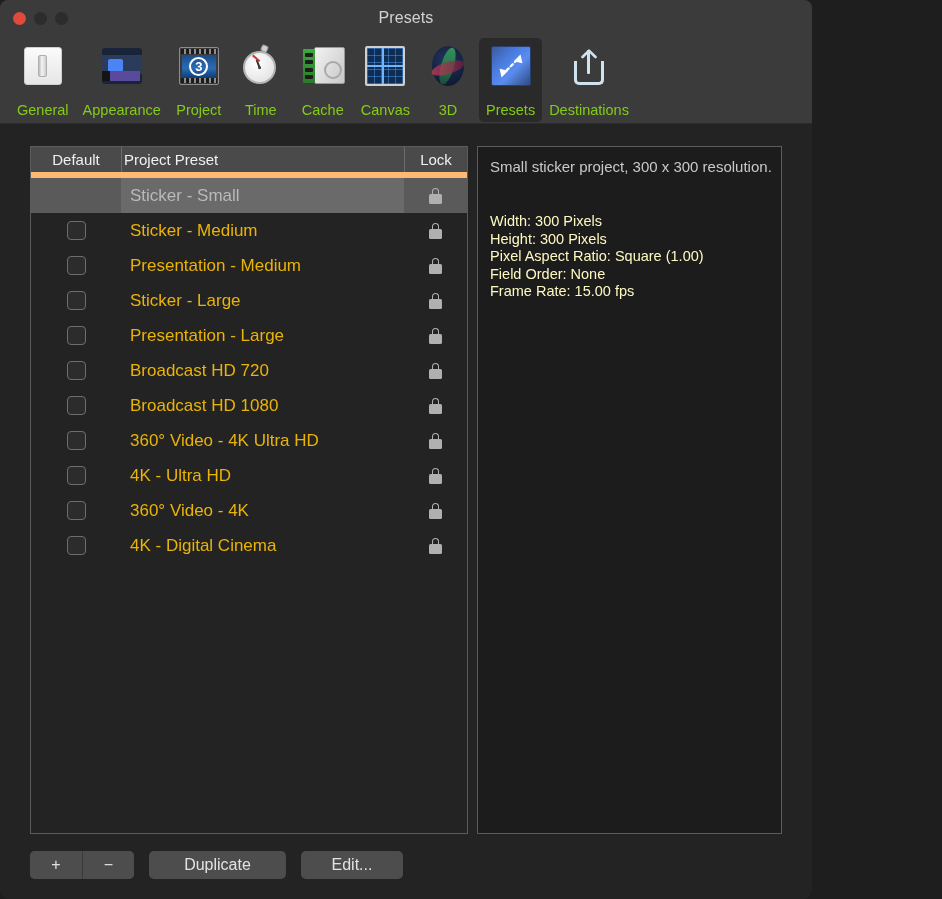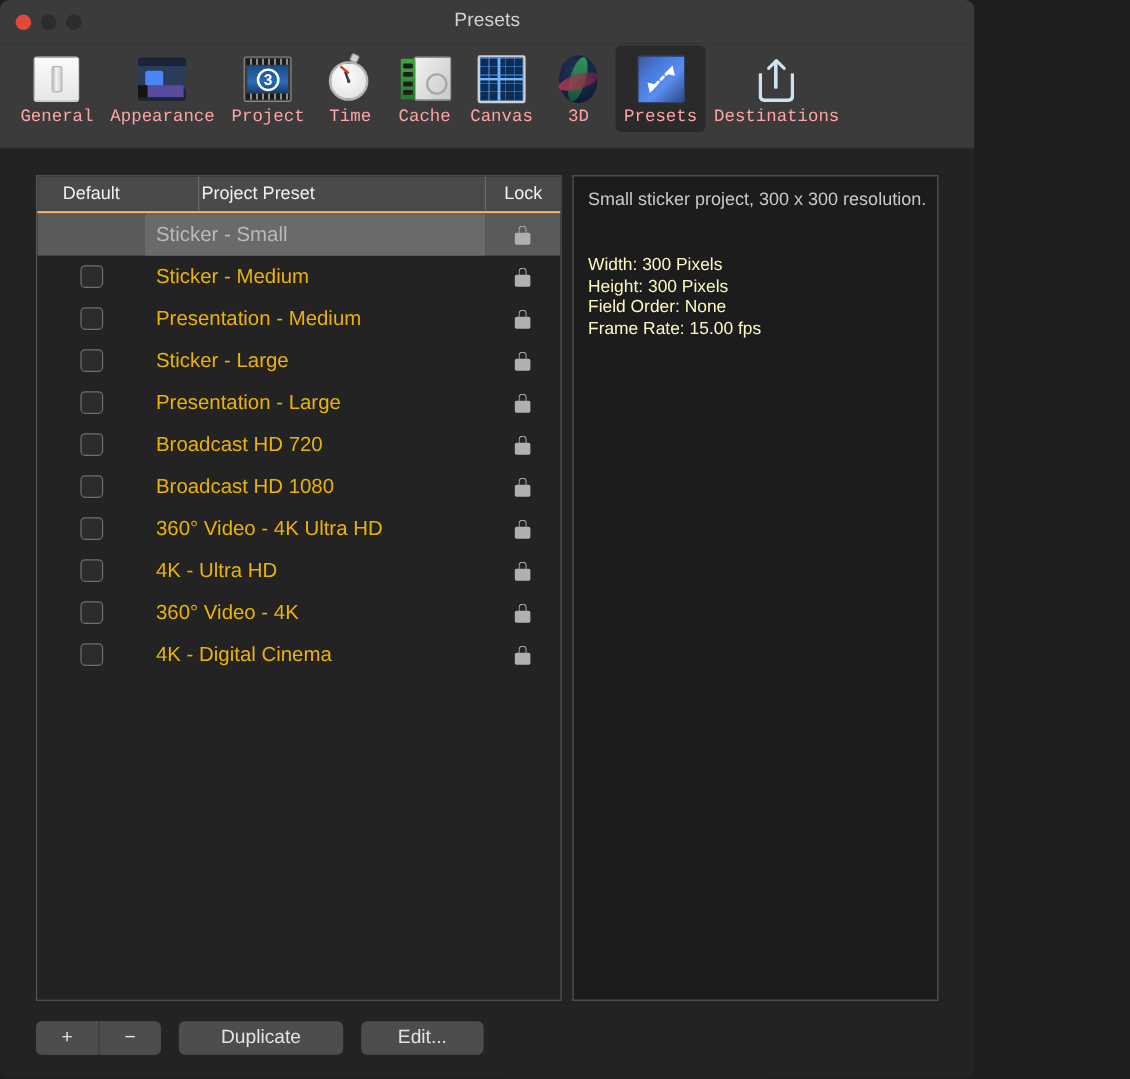--- a/index.html
+++ b/index.html
@@ -73,25 +73,24 @@
   }
   .tb-item.selected { background: #2a2a2a; }
   .tb-icon {
     width: 48px; height: 48px;
     display: flex;
     align-items: center;
     justify-content: center;
     position: relative;
   }
   .tb-label {
-    margin-top: 0;
+    margin-top: 12px;
     font-size: 14.5px;
-    color: #fca5a5;
+    color: #84cc16;
     white-space: nowrap;
-    font-family: Liberation Mono, monospace;
   }
 
   
   .ic-general {
     width: 38px; height: 38px;
     background: linear-gradient(#fbfbfb,#e6e6e6);
     border-radius: 3px;
     border: 1px solid #cfcfcf;
     display:flex; align-items:center; justify-content:center;
   }
@@ -232,23 +231,22 @@
     border: 1px solid #5b5b5b;
     background: #232323;
     display: flex;
     flex-direction: column;
     overflow: hidden;
   }
   #list-header {
     display: flex;
     height: 31px;
     background: #4a4a4a;
-    border-bottom: 2px solid #fdba74;
+    border-bottom: 6px solid #fdba74;
     flex: none;
-    gap: 44px;
   }
   .hcell {
     font-size: 15px;
     color: #f0f0f0;
     display: flex;
     align-items: center;
   }
   .hcell.default  { width: 90px; justify-content: center; }
   .hcell.preset   { flex: 1; padding-left: 2px; border-left: 1px solid #6b6b6b; }
   .hcell.lock     { width: 63px; justify-content: center; border-left: 1px solid #6b6b6b; }
@@ -622,20 +620,21 @@
               </div>
             </div>
           </div>
       </div>
 
       <div id="detail-pane">
         <div id="detail-summary">Small sticker project, 300 x 300 resolution.</div>
         <div id="detail-lines">
             <div class="detail-line">Width: 300 Pixels</div>
             <div class="detail-line">Height: 300 Pixels</div>
+            <div class="detail-line">Pixel Aspect Ratio: Square (1.00)</div>
             <div class="detail-line">Field Order: None</div>
             <div class="detail-line">Frame Rate: 15.00 fps</div>
           </div>
       </div>
 
     </div>
 
     <div id="buttons">
       <div class="seg">
         <button>+</button>

